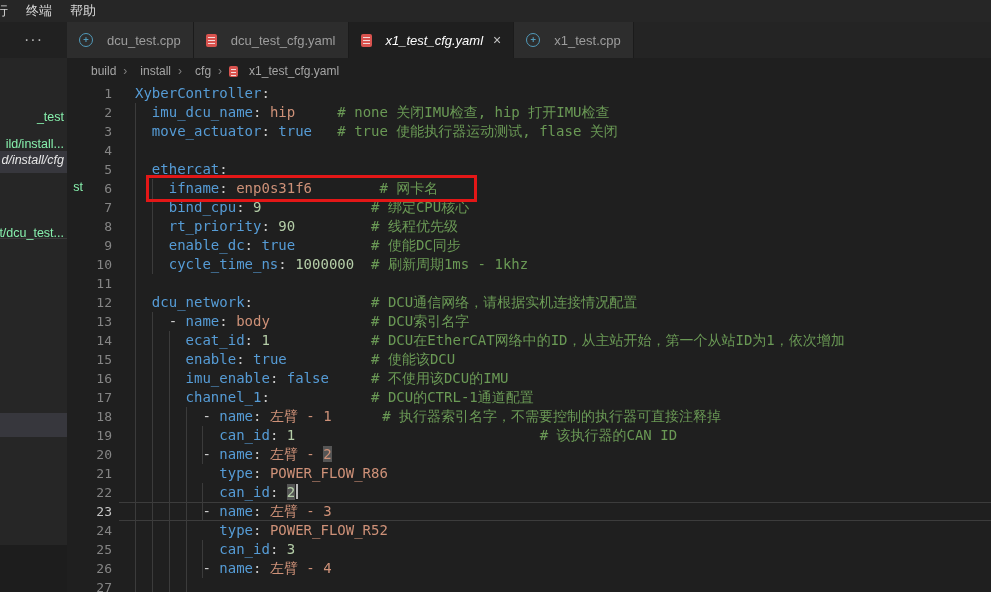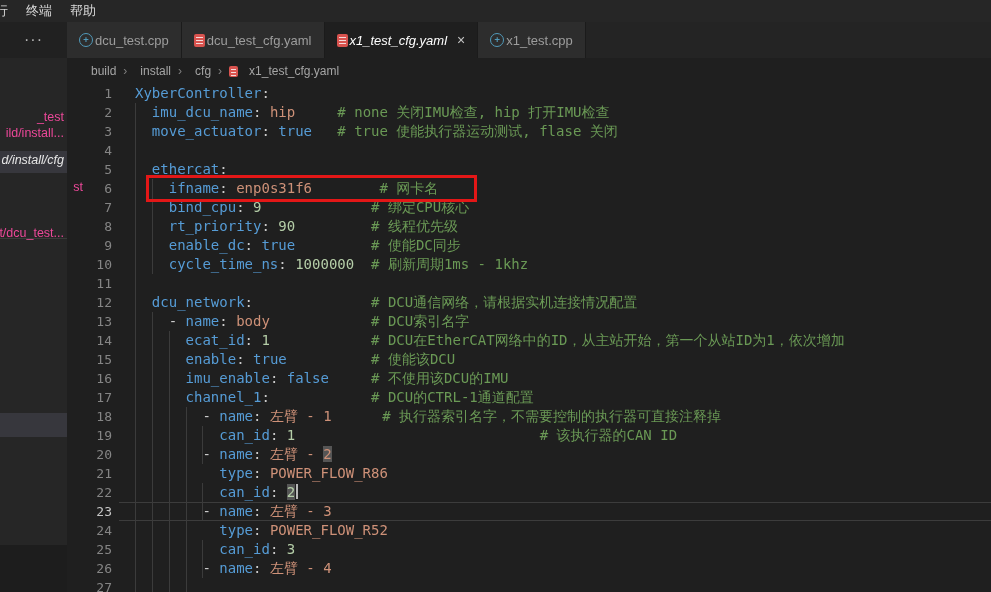--- a/index.html
+++ b/index.html
@@ -22,21 +22,21 @@
 
   
   .tabbar{position:absolute;left:0;top:22px;width:991px;height:36px;background:var(--tabstrip-bg);
     display:flex;align-items:stretch;z-index:39;}
   .tab-overflow{width:67px;display:flex;align-items:center;justify-content:center;
     color:#b4b4b4;font-size:16px;letter-spacing:1px;background:#212121;}
   .tab{display:flex;align-items:center;padding:0 12px;font-size:13px;color:#9d9d9d;
     background:var(--tab-inactive-bg);border-right:1px solid #1b1b1b;white-space:nowrap;}
   .tab.active{background:var(--tab-active-bg);color:#ffffff;}
   .tab.active .tab-label{font-style:italic;}
-  .tab-label{margin-left:2px;}
+  .tab-label{margin-left:14px;}
   .tab-close{margin-left:10px;color:#c5c5c5;font-size:14px;line-height:1;}
 
   
   .yaml-file-icon{position:relative;display:inline-block;width:11px;height:13px;
     background:#d9534f;border-radius:2px;flex:none;}
   .yaml-file-icon::before{content:"";position:absolute;left:2px;right:2px;top:3px;height:1.5px;
     background:#f3dada;box-shadow:0 3px 0 #f3dada,0 6px 0 #f3dada;}
   .cpp-file-icon{display:inline-block;color:#519aba;font-size:9px;font-weight:bold;
     font-family:"DejaVu Sans Mono",monospace;border:1.5px solid #519aba;border-radius:50%;
     width:14px;height:14px;line-height:11px;text-align:center;flex:none;}
@@ -44,21 +44,21 @@
   
   .breadcrumb{position:absolute;left:67px;top:58px;width:924px;height:26px;background:var(--editor-bg);
     display:flex;align-items:center;padding-left:18px;font-size:12px;color:#a5a5a5;z-index:5;}
   .crumb{cursor:default;padding-left:6px;}
   .crumb-sep{margin:0 7px;color:#7f7f7f;}
   .breadcrumb .yaml-file-icon{width:9px;height:11px;margin-right:5px;}
 
   
   .sidebar{position:absolute;left:0;top:58px;width:67px;height:534px;background:var(--sidebar-bg);z-index:6;}
   .side-row{position:absolute;left:0;width:67px;height:20px;overflow:hidden;}
-  .side-row span{position:absolute;right:3px;top:2px;white-space:nowrap;font-size:12.5px;color:#ec4899;}
+  .side-row span{position:absolute;right:3px;top:2px;white-space:nowrap;font-size:12.5px;color:#86efac;}
   .side-row.active{height:22px;background:#37373d;}
   .side-row.active span{color:#e6e6e6;font-style:italic;}
   .side-divider{position:absolute;left:0;top:180px;width:67px;height:1px;background:#3a3a3a;}
   .side-empty-selection{position:absolute;left:0;top:355px;width:67px;height:24px;background:#37373d;}
   .side-bottom-panel{position:absolute;left:0;top:487px;width:67px;height:47px;background:#1d1d1d;}
 
   
   .editor{position:absolute;left:67px;top:84px;width:924px;height:508px;background:var(--editor-bg);overflow:hidden;}
   .gutter{position:absolute;left:0;top:0;width:48px;z-index:3;}
   .gutter .ln{height:19px;line-height:19px;text-align:right;padding-right:3px;
@@ -80,21 +80,21 @@
     border:3px solid var(--annotation-red);z-index:30;}
 </style>
 </head>
 <body>
 
 <div class="sidebar">
   <div>
       <div class="side-row" style="top: 50px;">
         <span>_test</span>
       </div>
-      <div class="side-row" style="top: 66px;">
+      <div class="side-row" style="top: 77px;">
         <span>ild/install...</span>
       </div>
       <div class="side-row active" style="top: 93px;">
         <span>d/install/cfg</span>
       </div>
       <div class="side-row" style="top: 120px; margin-left: 19px;">
         <span>st</span>
       </div>
       <div class="side-row" style="top: 166px;">
         <span>t/dcu_test...</span>

